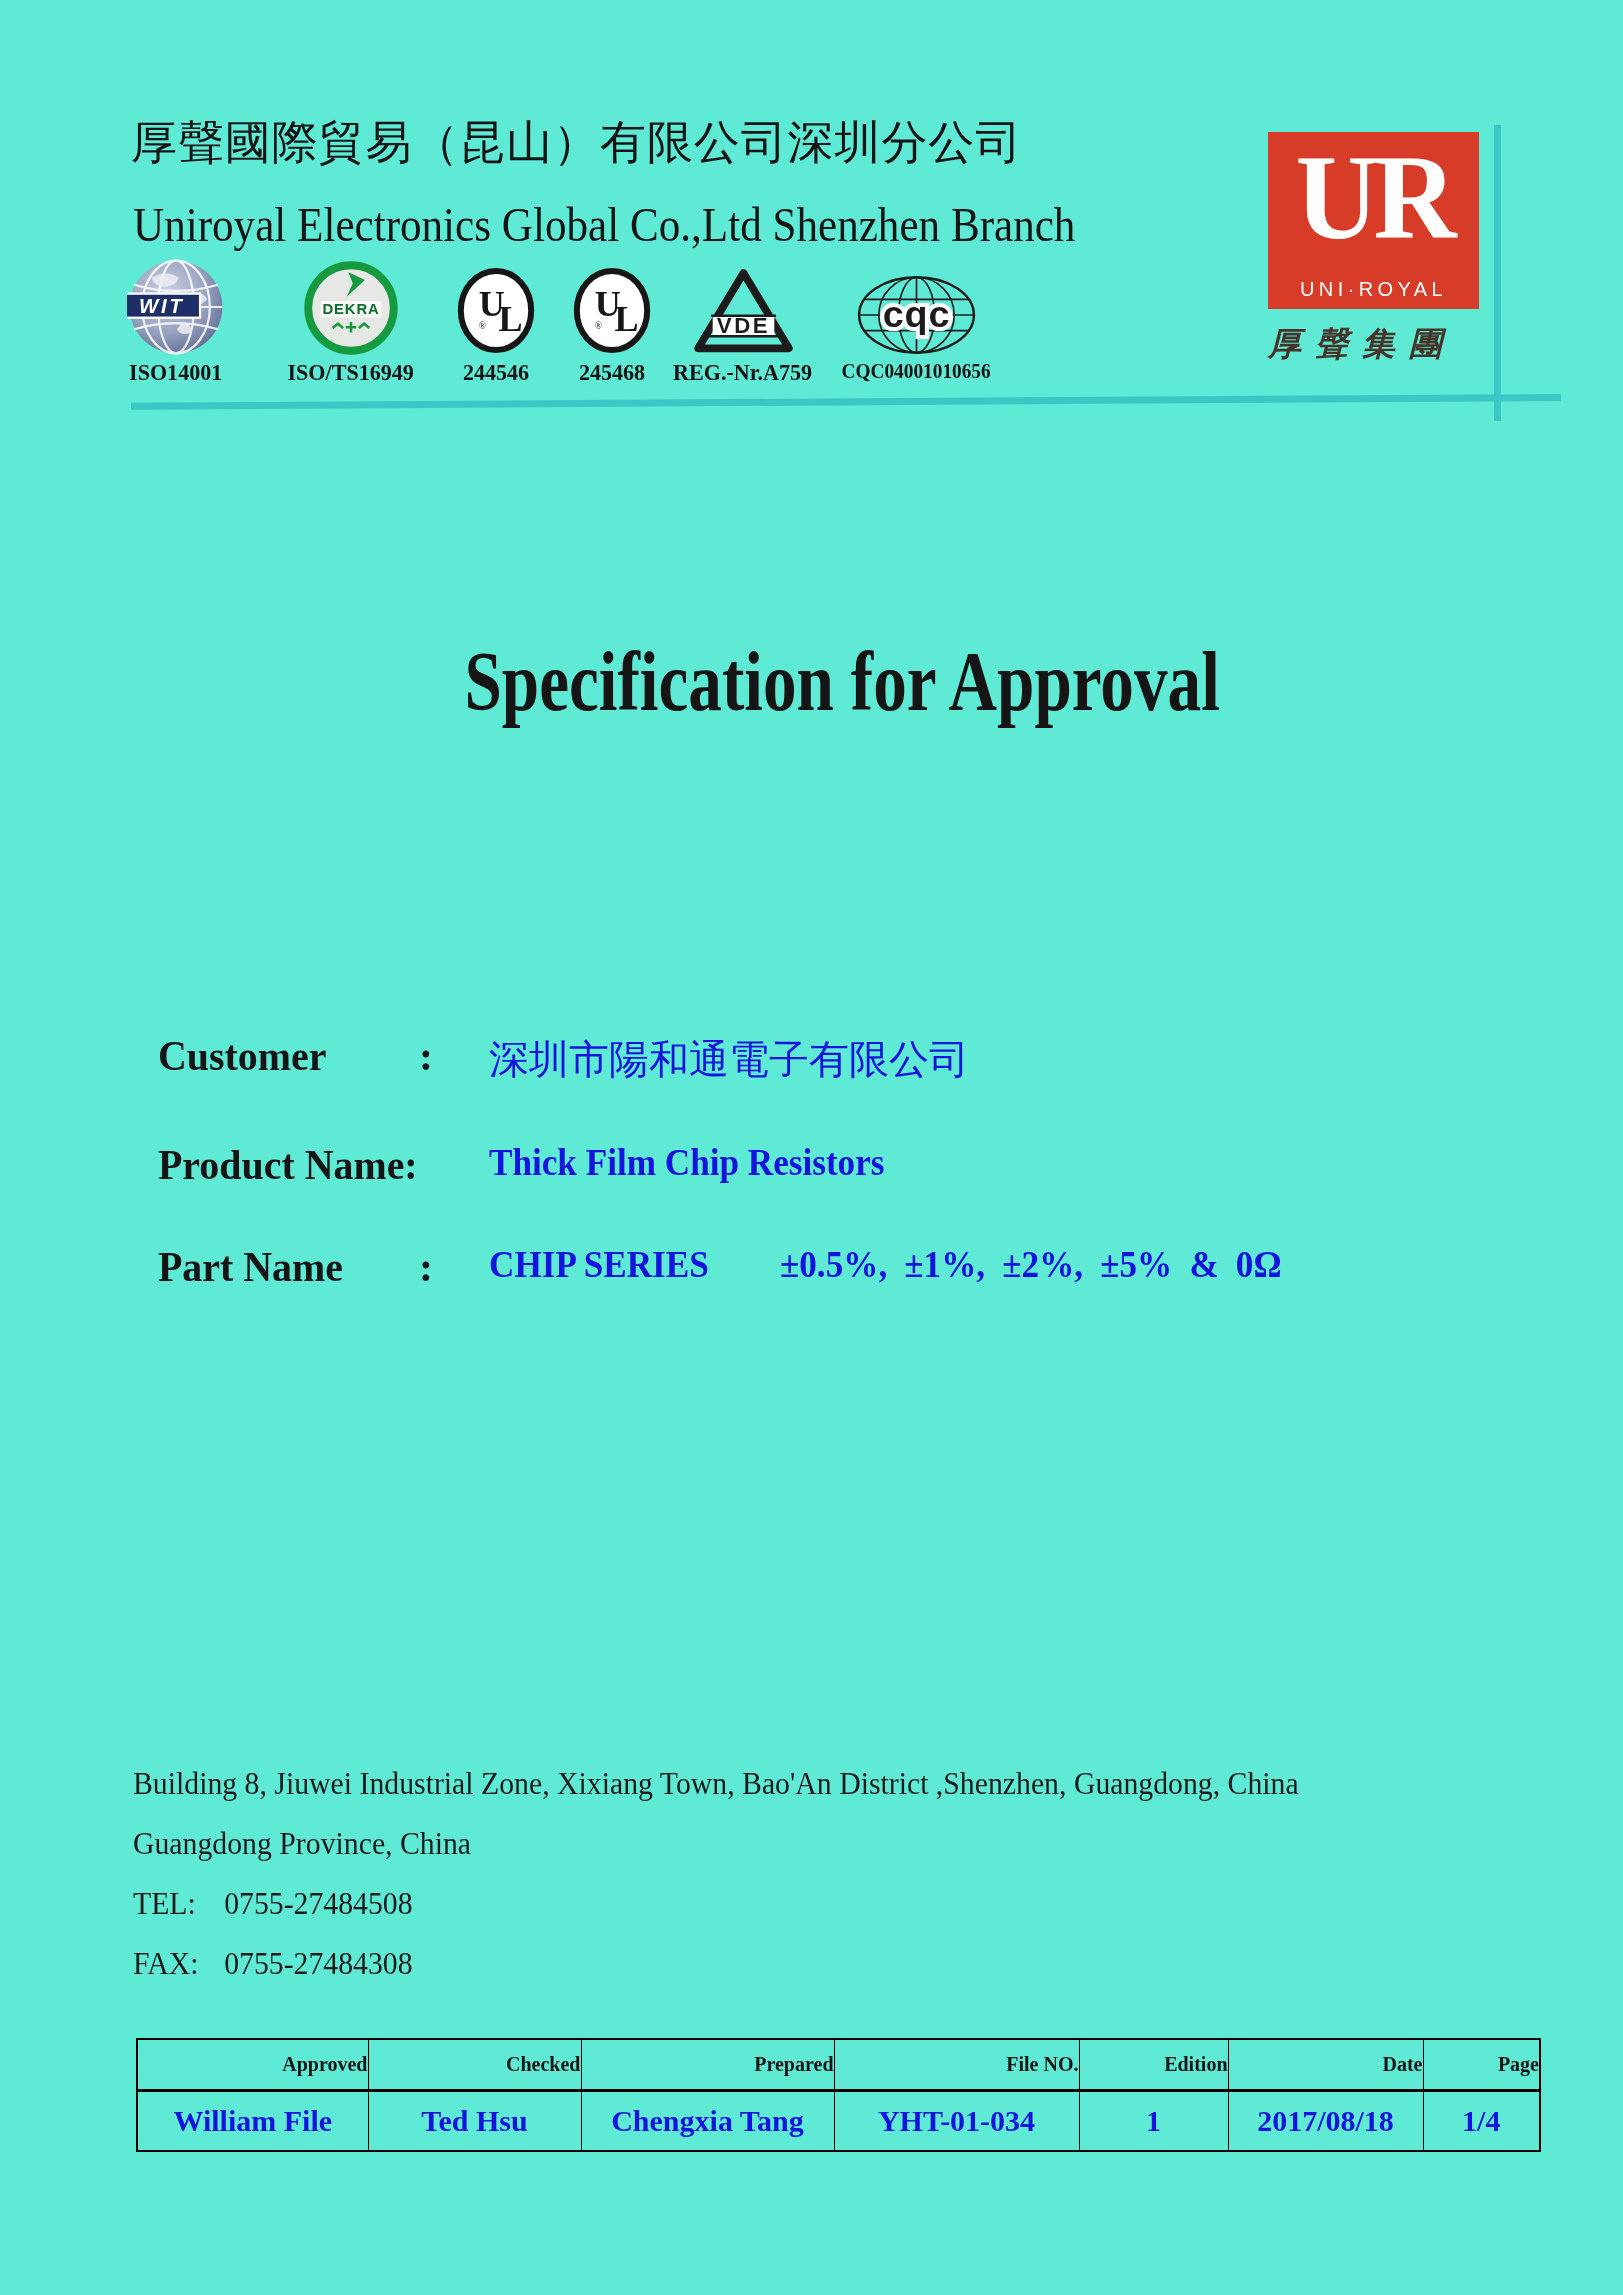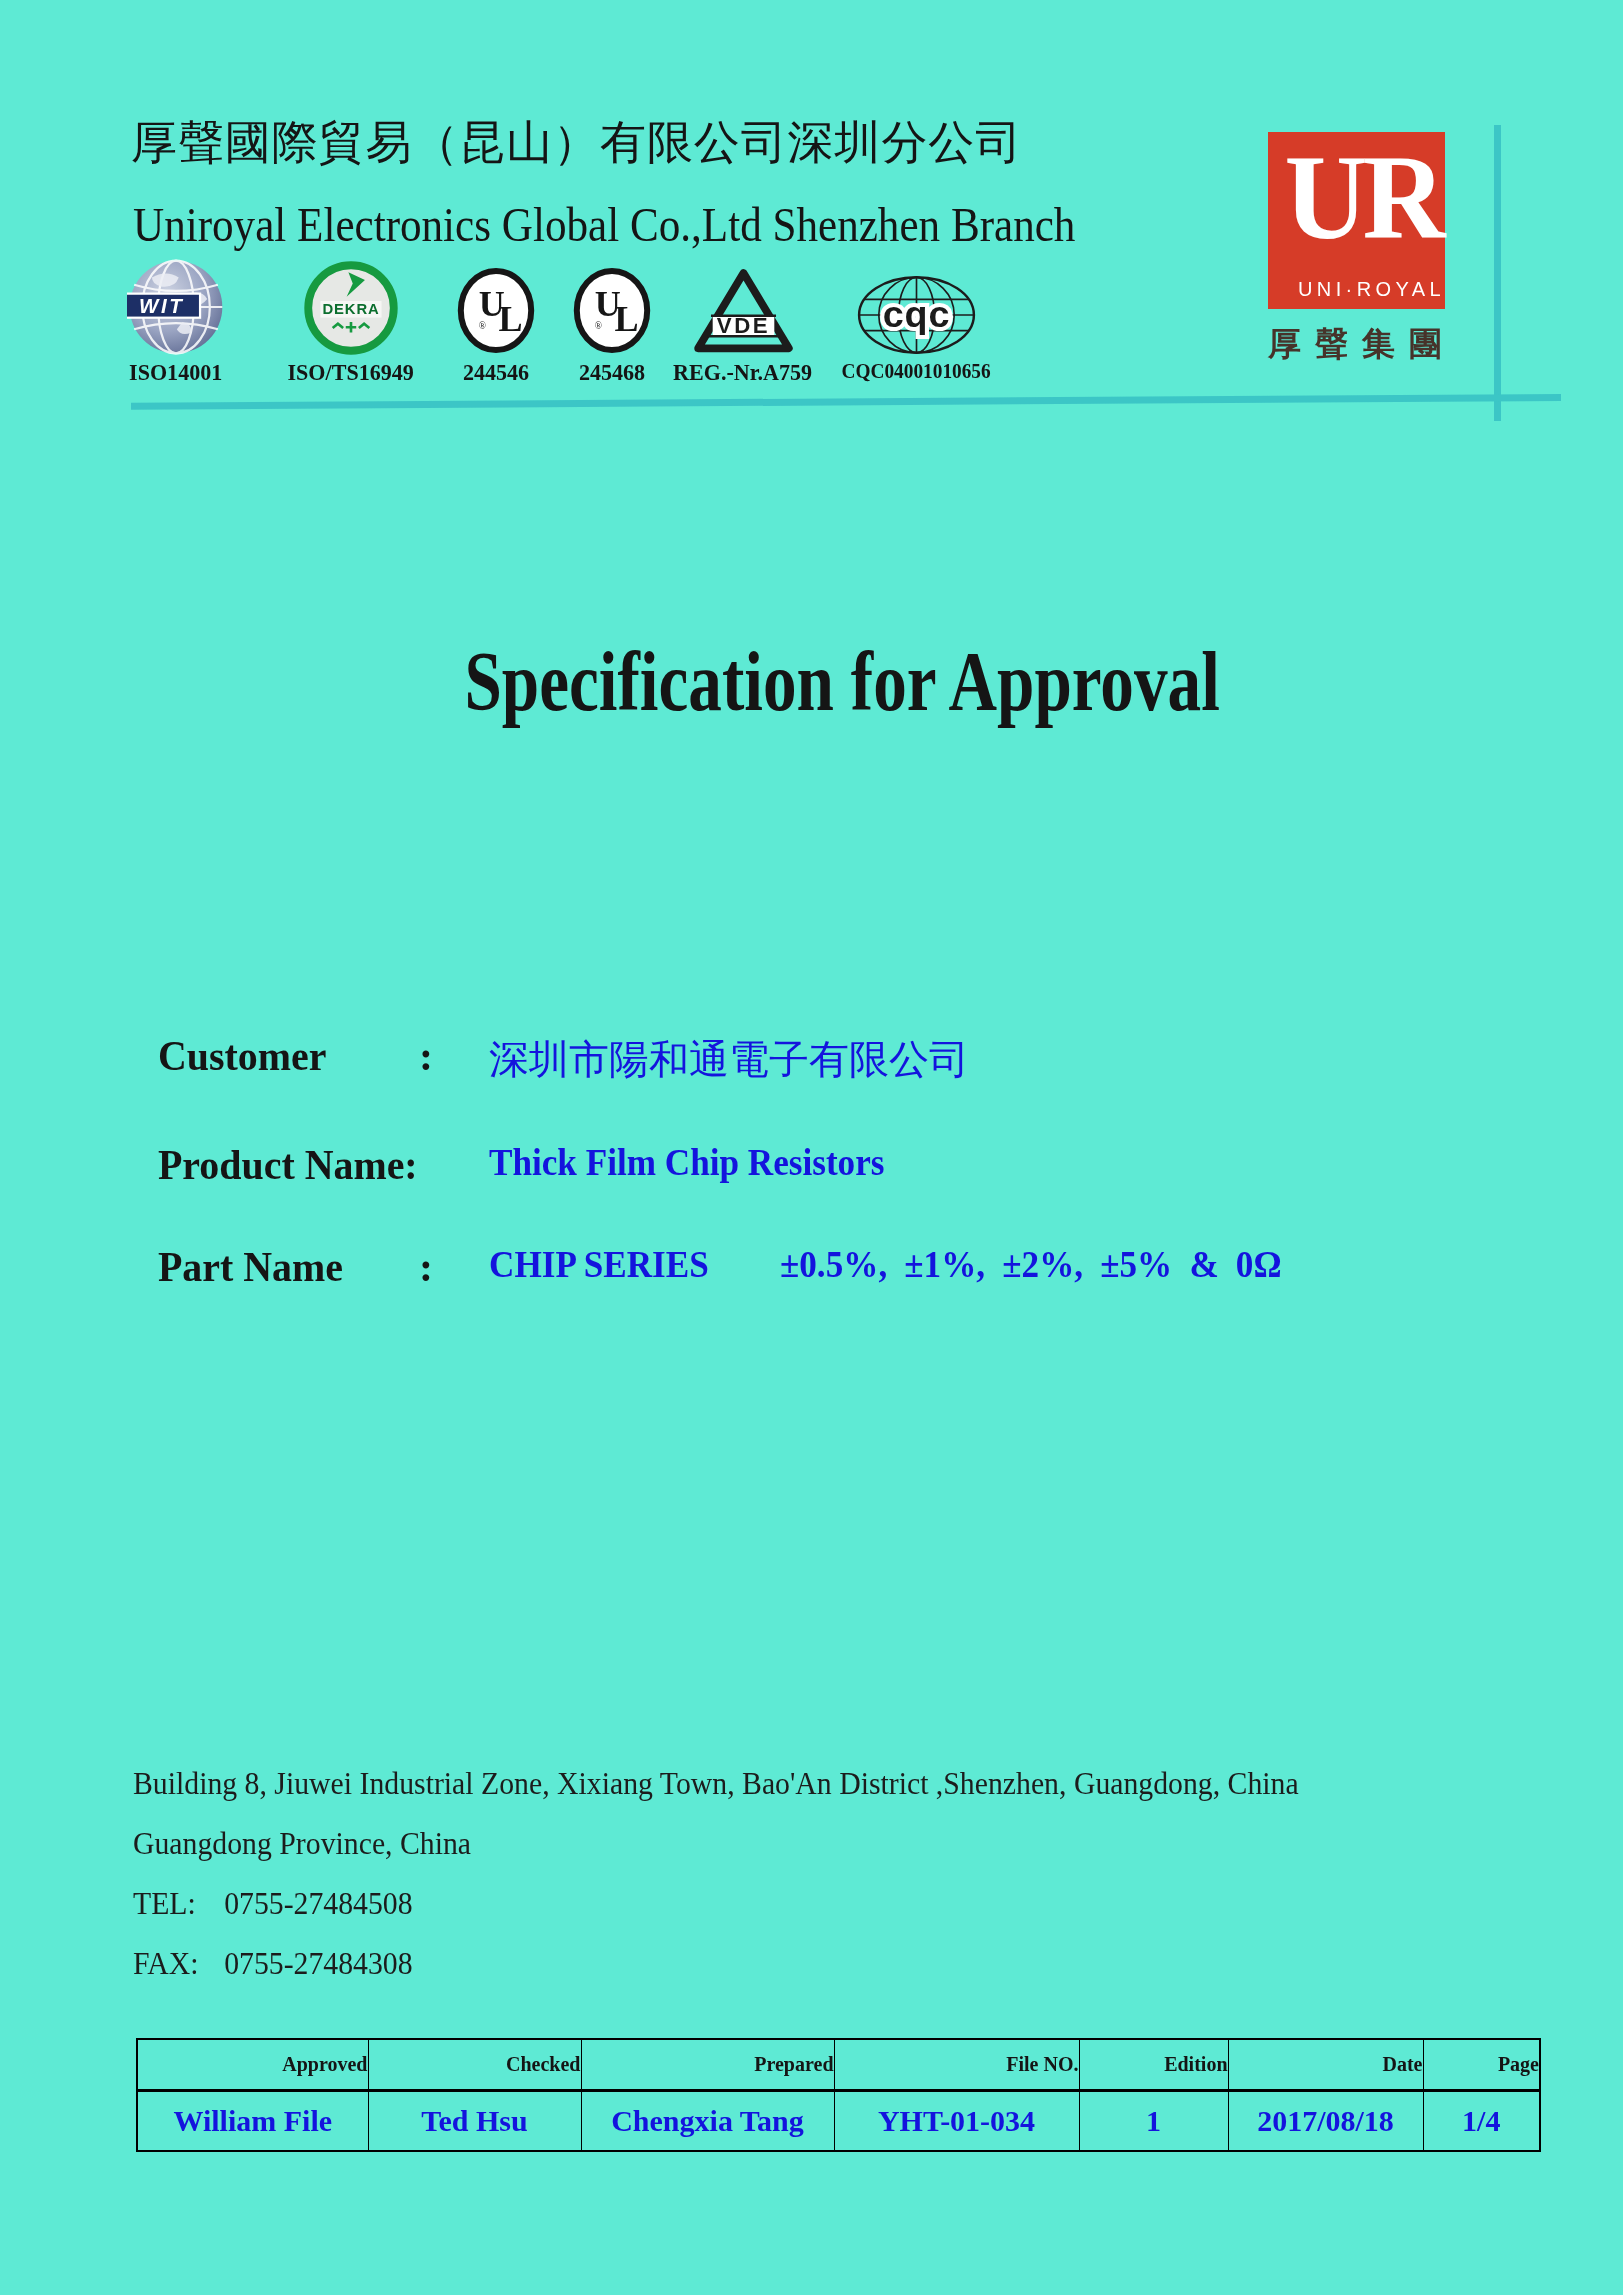--- a/index.html
+++ b/index.html
@@ -17,24 +17,24 @@
   .company-en{position:absolute;left:133px;top:196px;font-size:49px;white-space:nowrap;}
   .squeeze{display:inline-block;transform:scaleX(0.88);transform-origin:0 50%;white-space:nowrap;}
 
   .certs{position:absolute;left:0;top:251px;width:1623px;height:149px;}
   .cert{position:absolute;display:flex;flex-direction:column;align-items:center;}
   .cert .icon-wrap{height:105px;display:flex;align-items:flex-end;justify-content:center;}
   .cert-label{margin-top:2.6px;font-weight:bold;font-size:24px;white-space:nowrap;transform:scaleX(0.92);}
   .cert-label.small{font-size:21px;}
 
   .ur-logo{position:absolute;left:1268px;top:127px;width:177px;}
-  .ur-box{width:177px;height:177px;background:var(--brand-red);position:relative;text-align:right;}
+  .ur-box{width:211px;height:177px;background:var(--brand-red);position:relative;text-align:center;}
   .ur-mono{display:block;color:#fff;font-weight:bold;font-size:121px;line-height:131px;letter-spacing:-5.3px;margin-top:5.3px;transform:scaleX(0.95);}
   .ur-brand{position:absolute;left:0;right:0;bottom:8.8px;color:#fff;font-family:"Liberation Sans","DejaVu Sans",sans-serif;font-size:20px;letter-spacing:4.4px;}
-  .ur-group{margin-top:12.3px;font-size:33px;letter-spacing:14px;color:#46332a;font-weight:bold;white-space:nowrap;}
+  .ur-group{margin-top:12.3px;font-size:33px;letter-spacing:14px;color:#46332a;font-weight:bold;white-space:nowrap;font-style:italic;}
 
   .teal-h{position:absolute;left:131px;top:394px;width:1430px;height:7px;background:var(--accent-teal);transform:rotate(-0.35deg);transform-origin:100% 50%;}
   .teal-v{position:absolute;left:1494px;top:125px;width:7px;height:296px;background:var(--accent-teal);}
 
   
   .doc-title{position:absolute;left:0;top:633px;width:1623px;text-align:center;font-size:84px;font-weight:bold;text-decoration:underline;}
   .doc-title .squeeze-c{display:inline-block;transform:translateX(31px) scaleX(0.80);transform-origin:50% 50%;white-space:nowrap;}
 
   
   .field-row{position:absolute;left:158px;height:53px;white-space:nowrap;}

